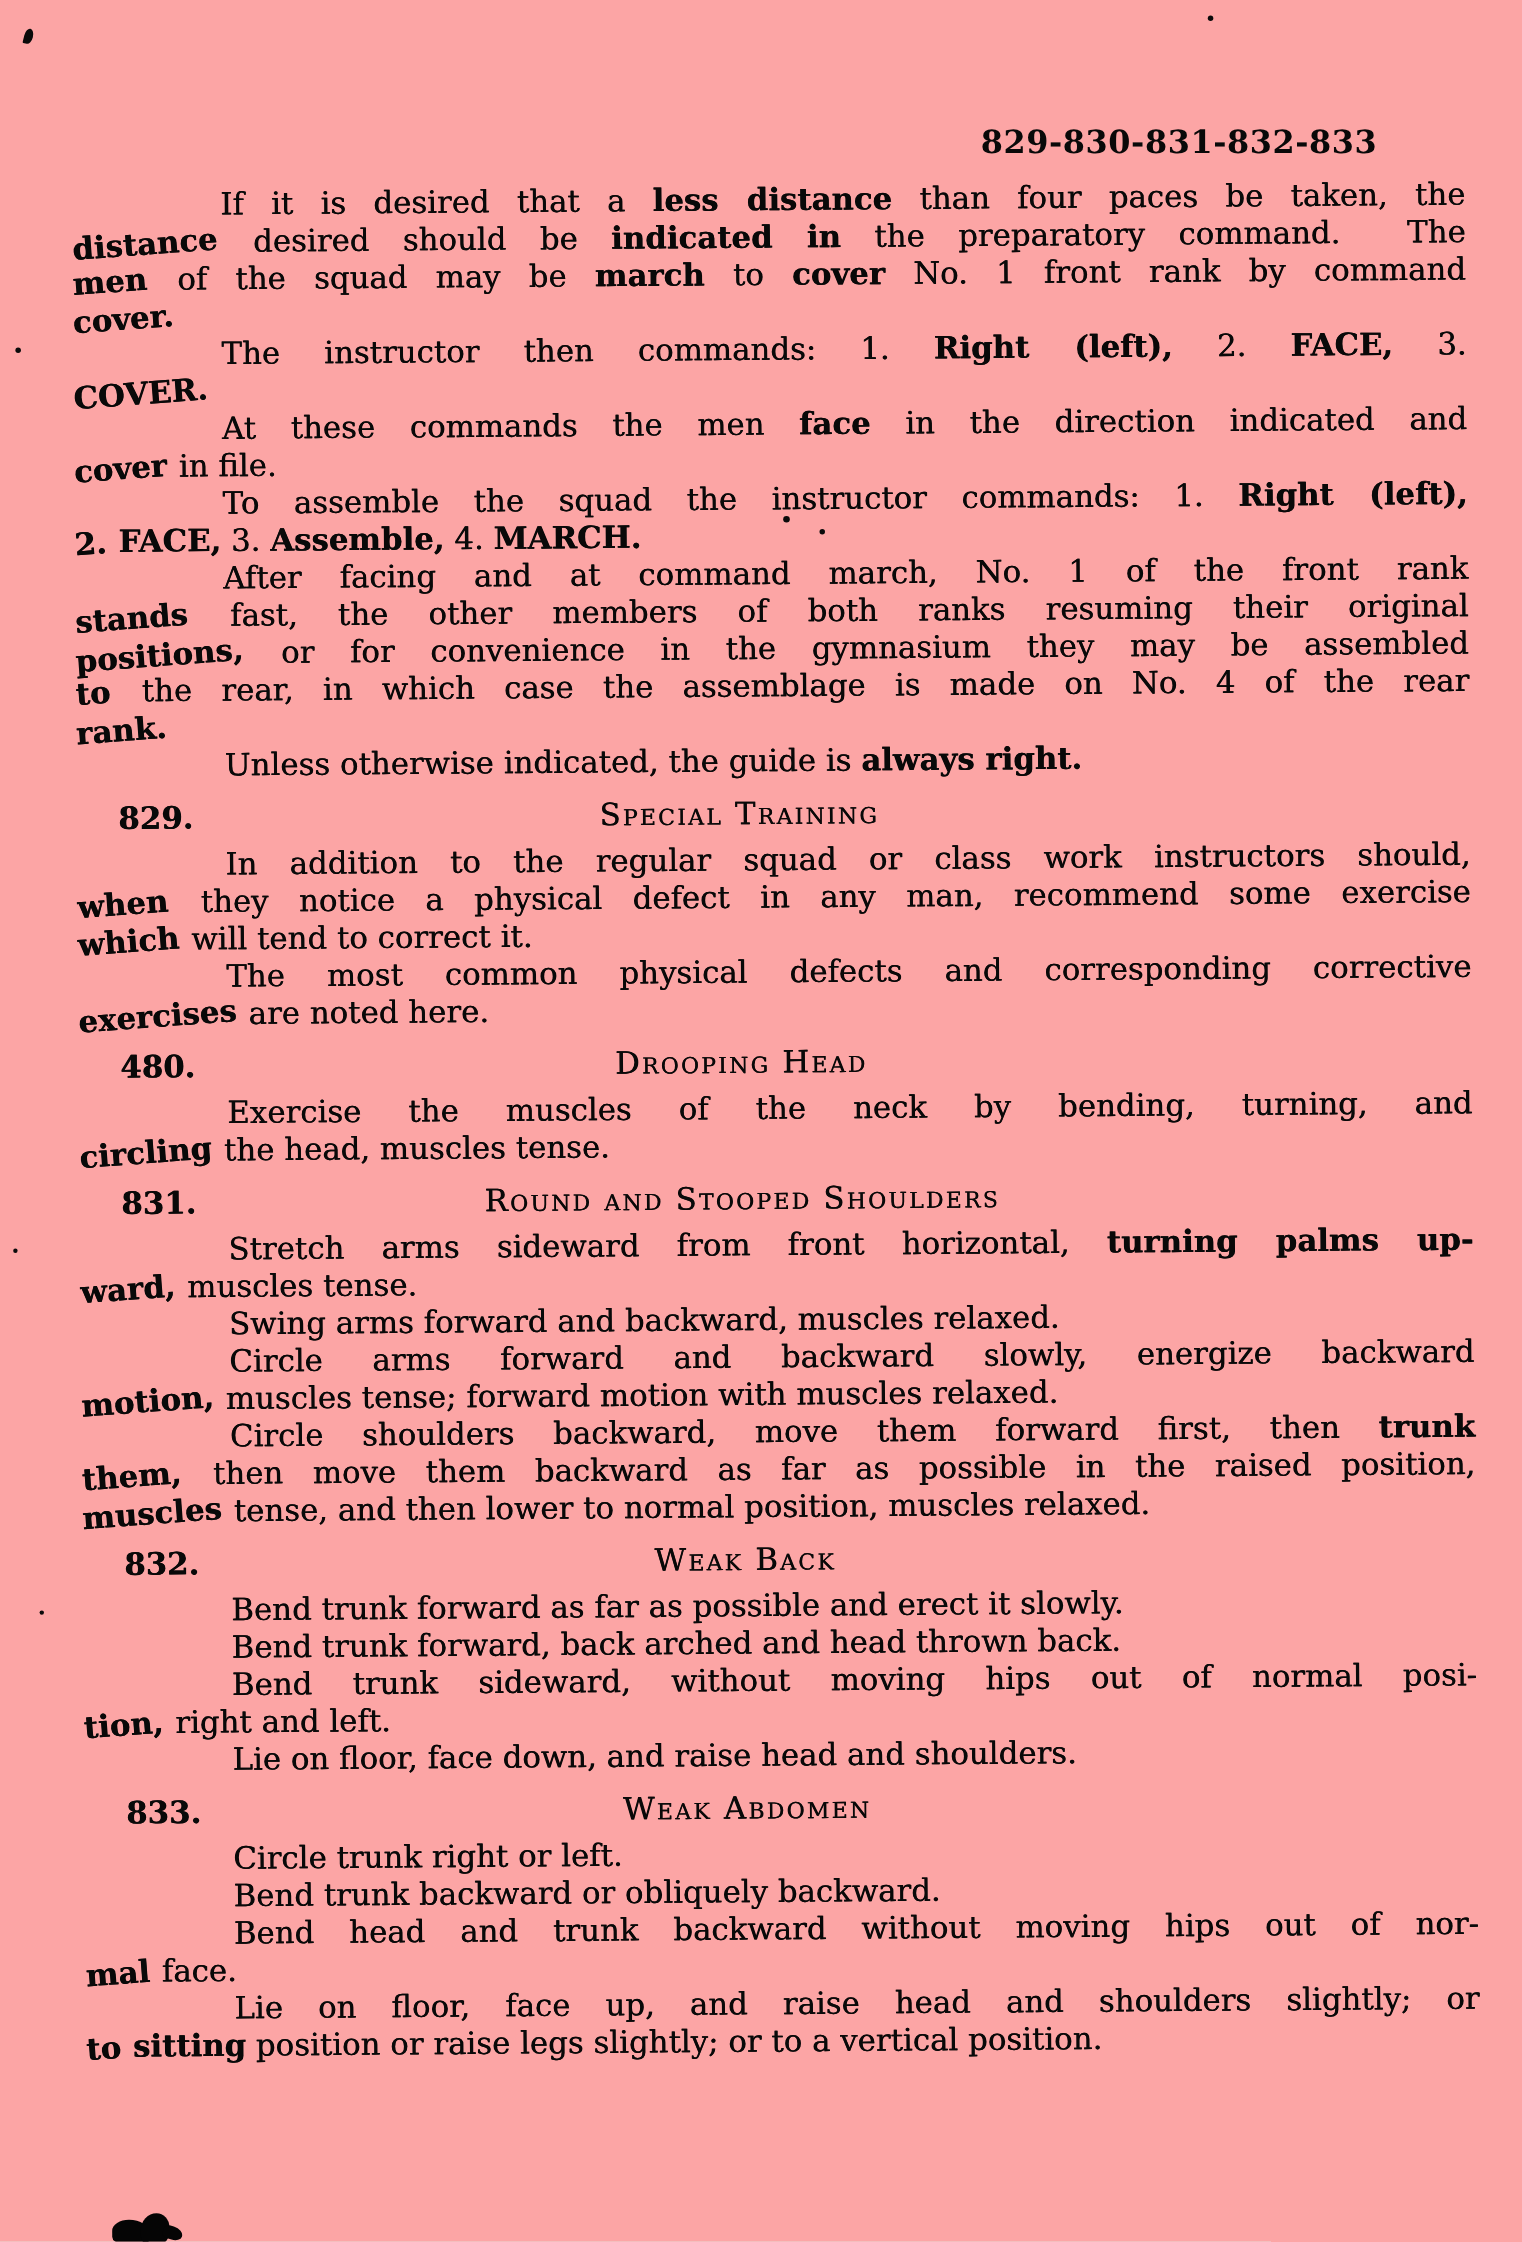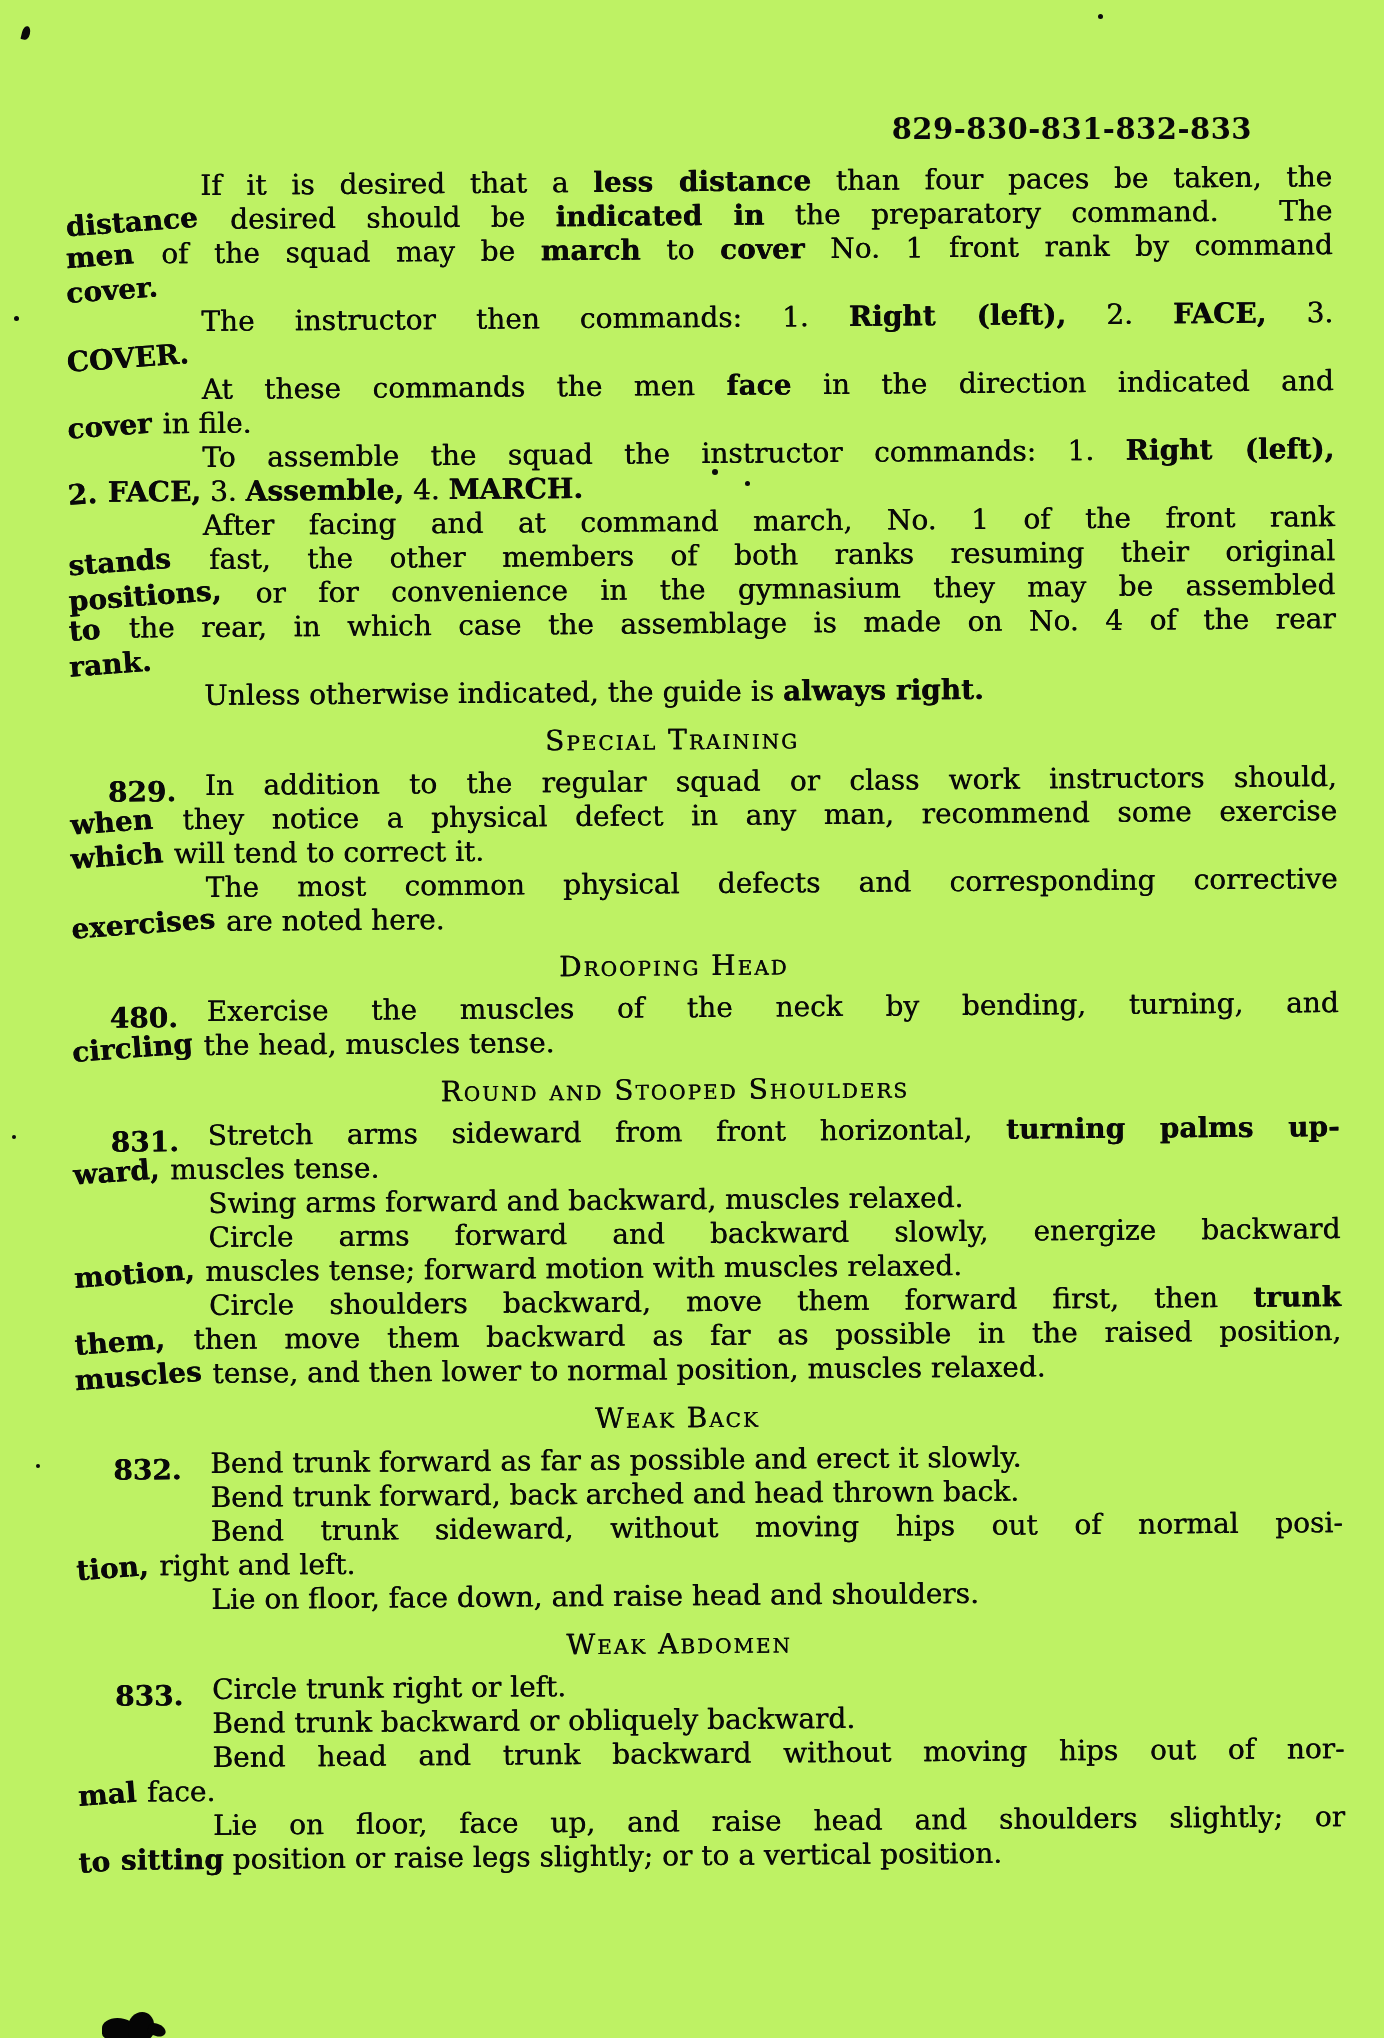--- a/index.html
+++ b/index.html
@@ -1,20 +1,20 @@
 <!DOCTYPE html>
 <html><head>
 <meta charset="utf-8">
 <style>
   html,body{margin:0;padding:0;background:#e8e8e8;}
   .page{
     position:relative;
     width:1384px;height:2038px;
     margin:0 auto;
-    background:#bef264;
+    background:#fca5a5;
     overflow:hidden;
     font-family:"DejaVu Serif","Liberation Serif",serif;
     color:#090909;
   }
   .ref-header{
     position:absolute;top:112px;left:850px;width:402px;
     text-align:right;font-weight:bold;font-size:29px;letter-spacing:0.5px;
   }
   .body{
     position:absolute;left:73px;top:170px;width:1259px;
@@ -35,21 +35,21 @@
   .warp{
     display:inline-block;font-weight:bold;
     transform:rotate(-3.8deg) translateY(2px);
     transform-origin:center;
     margin-left:-8px;margin-right:2px;
   }
   .heading{
     position:relative;height:34px;line-height:34px;
     margin-top:14px;margin-bottom:8px;text-align:center;
   }
-  .sec-num{position:absolute;left:30px;top:0;font-weight:bold;margin-top:48px;}
+  .sec-num{position:absolute;left:30px;top:0;font-weight:bold;}
   .sec-title{
     font-variant:small-caps;letter-spacing:2px;
     display:inline-block;transform:translateX(-35px);
   }
   .footer{
     position:absolute;left:73px;top:1894px;width:1259px;
     text-align:center;font-size:27px;padding-right:62px;box-sizing:border-box;
   }
   .speck{position:absolute;background:#0a0a0a;border-radius:50%;}
   .speck.comma{border-radius:60% 60% 60% 10%;transform:rotate(14deg);}

